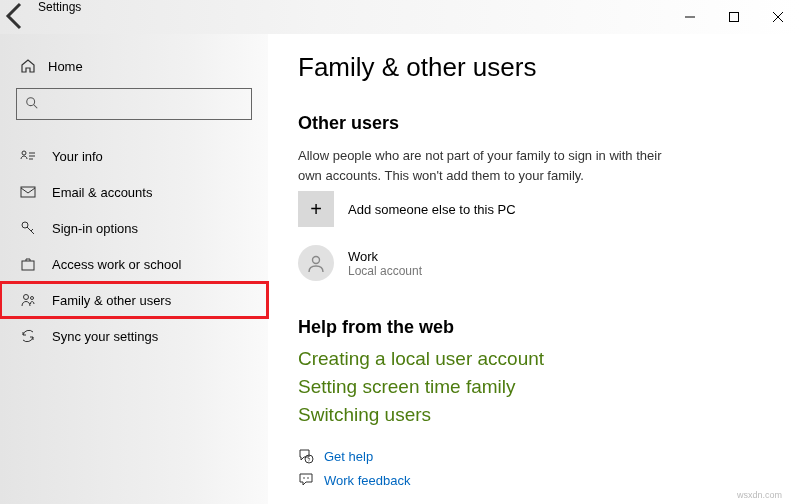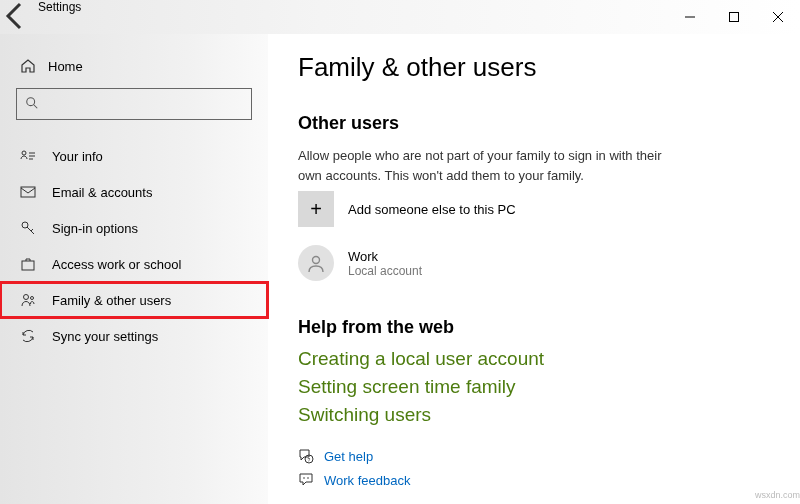--- a/index.html
+++ b/index.html
@@ -1,17 +1,17 @@
 <!DOCTYPE html>
 <html><head>
   <meta charset="utf-8">
   <style>
     * { margin: 0; padding: 0; box-sizing: border-box; font-family: "Segoe UI", Arial, sans-serif; }
     body { width: 800px; height: 504px; overflow: hidden; background: #fff; position: relative; }
-    .watermark { position: absolute; bottom: 4px; right: 0; font-size: 9px; color: #bbb; z-index: 10; }
+    .watermark { position: absolute; bottom: 4px; right: 18px; font-size: 9px; color: #bbb; z-index: 10; }
 
     .titlebar { height: 34px; display: flex; background: linear-gradient(to right, #e8e8e8, #f4f4f4 40%, #fff); }
     .titlebar .back { width: 32px; text-align: center; font-size: 16px; color: #333; cursor: pointer; }
     .titlebar .title { font-size: 12px; color: #000; margin-left: 6px; flex: 0 0 auto; }
     .titlebar .spacer { flex: 1; }
     .titlebar .winbtn { width: 44px; height: 34px; display: flex; align-items: center; justify-content: center; cursor: pointer; }
     .titlebar .winbtn svg { width: 10px; height: 10px; }
 
     .body { display: flex; height: 470px; }
 

